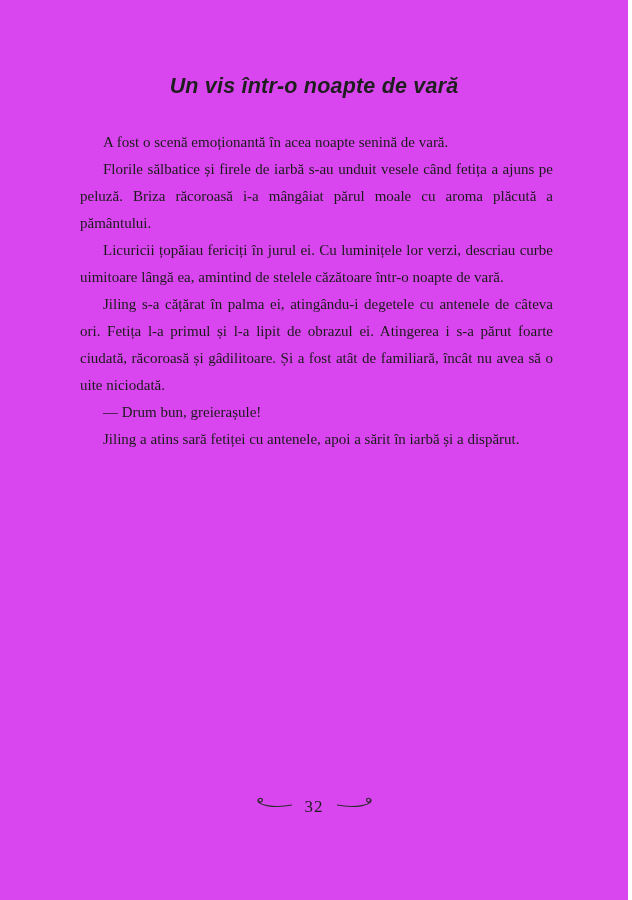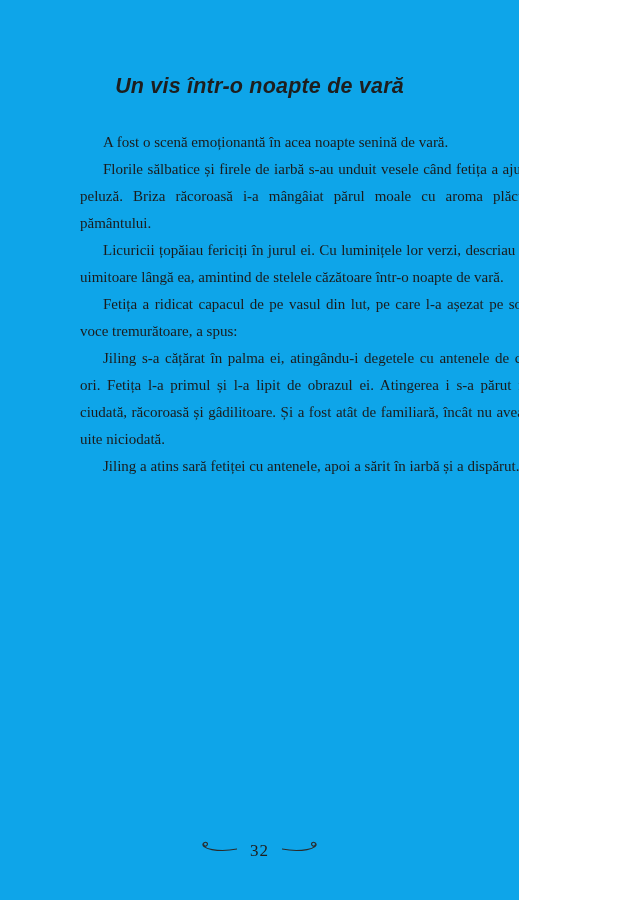--- a/index.html
+++ b/index.html
@@ -2,23 +2,23 @@
 <html lang="ro"><head>
 <meta charset="utf-8">
 <style>
   html, body {
     margin: 0;
     padding: 0;
     background: #ffffff;
   }
   .page {
     position: relative;
-    width: 519px;
+    width: 628px;
     height: 900px;
-    background: #0ea5e9;
+    background: #d946ef;
     overflow: hidden;
     font-family: "Liberation Serif", serif;
     color: #1b1b1b;
   }
   .chapter-title {
     position: absolute;
     top: 72px;
     left: 0;
     width: 100%;
     margin: 0;
@@ -41,21 +41,21 @@
     text-align: justify;
     hyphens: manual;
     -webkit-hyphens: manual;
   }
   .text-block p {
     margin: 0;
     text-indent: 23px;
   }
   .page-footer {
     position: absolute;
-    top: 840px;
+    top: 796px;
     left: 0;
     width: 100%;
     display: flex;
     justify-content: center;
     align-items: flex-end;
     gap: 13px;
   }
   .page-number {
     font-size: 17px;
     line-height: 22px;
@@ -80,22 +80,22 @@
 <body>
 
 <div class="page">
 
   <h1 class="chapter-title">Un vis într-o noapte de vară</h1>
 
   <div class="text-block">
     <p>A fost o scenă emoționantă în acea noapte senină de vară.</p>
     <p>Florile sălbatice și firele de iarbă s-au unduit vesele când fetița a ajuns pe peluză. Briza răcoroasă i-a mângâiat părul moale cu aroma plăcută a pământului.</p>
     <p>Licuricii țopăiau fericiți în jurul ei. Cu luminițele lor verzi, descriau curbe uimitoare lângă ea, amintind de stelele căză­toare într-o noapte de vară.</p>
-    <p>Fetița a ridicat capacul de pe vasul din lut, pe care l-a așe­zat pe sol. Cu voce tremurătoare, a spus:</p>
     <p>Jiling s-a cățărat în palma ei, atingându-i degetele cu ante­nele de câteva ori. Fetița l-a primul și l-a lipit de obrazul ei. Atingerea i s-a părut foarte ciudată, răcoroasă și gâdilitoare. Și a fost atât de familiară, încât nu avea să o uite niciodată.</p>
+    <p>— Drum bun, greierașule!</p>
     <p>Jiling a atins sară fetiței cu antenele, apoi a sărit în iarbă și a dispărut.</p>
   </div>
 
   <div class="page-footer">
     <svg class="flourish" width="40" height="13" viewBox="0 0 40 13" aria-hidden="true">
       <path d="M 40 9 C 32 10.6 22 10.8 15 9.6 C 7.5 8.3 4.2 5.2 6.8 3.0 C 9.0 1.2 11.6 3.4 9.9 5.3 C 8.7 6.6 6.9 6.1 6.8 4.8"></path>
     </svg>
     <span class="page-number">32</span>
     <svg class="flourish mirrored" width="40" height="13" viewBox="0 0 40 13" aria-hidden="true">
       <path d="M 40 9 C 32 10.6 22 10.8 15 9.6 C 7.5 8.3 4.2 5.2 6.8 3.0 C 9.0 1.2 11.6 3.4 9.9 5.3 C 8.7 6.6 6.9 6.1 6.8 4.8"></path>

